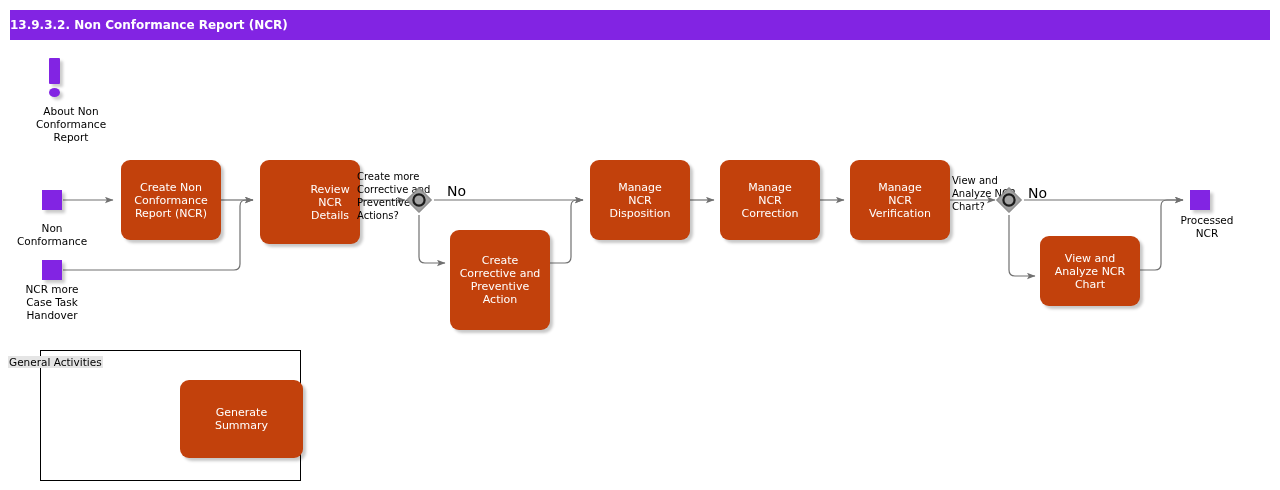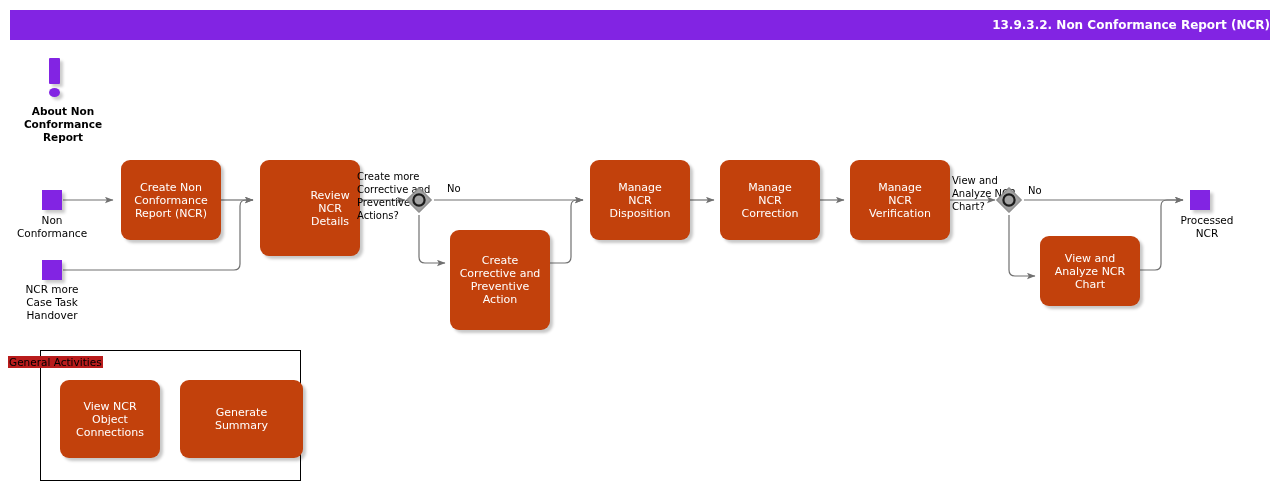--- a/index.html
+++ b/index.html
@@ -27,21 +27,21 @@
   
   .banner {
     position: absolute;
     left: 10px;
     top: 10px;
     width: 1260px;
     height: 30px;
     background: #8224e3;
     display: flex;
     align-items: center;
-    justify-content: flex-end;
+    justify-content: flex-start;
   }
   .banner-title {
     color: #ffffff;
     font-size: 12px;
     font-weight: bold;
     font-family: "DejaVu Sans", sans-serif;
     letter-spacing: 0px;
     white-space: nowrap;
   }
 
@@ -125,38 +125,38 @@
     font-size: 10px;
     line-height: 13px;
     color: #000000;
     text-align: left;
     white-space: pre-line;
     font-family: "DejaVu Sans", sans-serif;
     margin-top: 36px;
   }
   .flow-label {
     position: absolute;
-    font-size: 10px;
+    font-size: 14px;
     color: #000000;
     font-family: "DejaVu Sans", sans-serif;
     white-space: nowrap;
   }
 
   
   .group-box {
     position: absolute;
     border: 1px solid #000000;
     background: transparent;
     box-sizing: border-box;
   }
   .group-title {
     position: absolute;
     font-size: 10.5px;
     color: #000000;
-    background: #b91c1c;
+    background: #e5e5e5;
     padding: 0 1px;
     font-family: "DejaVu Sans", sans-serif;
     white-space: nowrap;
   }
 </style>
 </head>
 <body>
 
 <div id="canvas">
 
@@ -197,44 +197,44 @@
       <path d="M1009,215 L1009,270 Q1009,276 1015,276 L1035,276" marker-end="url(#arrow)"></path>
 
       <path d="M1140,270 L1155,270 Q1161,270 1161,264 L1161,206 Q1161,200 1167,200 L1183,200" marker-end="url(#arrow)"></path>
     </g>
   </svg>
 
   <div class="note-icon" style="left:49px; top:58px; width:14px; height:40px;">
     <div class="note-bar" style="left:0; top:0;"></div>
     <div class="note-dot" style="left:0; top:30px;"></div>
   </div>
-  <div class="event-label" style="left:12px; top:105px; width:102px;font-weight:bold;">About Non
+  <div class="event-label" style="left:20px; top:105px; width:102px;">About Non
 Conformance
 Report</div>
 
   <div class="event" style="left:42px; top:190px;"></div>
-  <div class="event-label" style="left:1px; top:214px; width:102px;">Non
+  <div class="event-label" style="left:1px; top:222px; width:102px;">Non
 Conformance</div>
 
   <div class="event" style="left:42px; top:260px;"></div>
   <div class="event-label" style="left:1px; top:283px; width:102px;">NCR more
 Case Task
 Handover</div>
 
   <div class="event" style="left:1190px; top:190px;"></div>
   <div class="event-label" style="left:1156px; top:214px; width:102px;">Processed
 NCR</div>
 
   <div class="task" style="left:121px; top:160px; width:100px; height:80px;">
     <span class="task-label">Create Non
 Conformance
 Report (NCR)</span>
   </div>
 
-  <div class="task" style="left:260px; top:160px; width:100px; height:96px;padding-left:40px;">
+  <div class="task" style="left:260px; top:160px; width:100px; height:84px;padding-left:40px;">
     <span class="task-label">Review NCR
 Details</span>
   </div>
 
   <div class="task" style="left:450px; top:230px; width:100px; height:100px;">
     <span class="task-label">Create
 Corrective and
 Preventive
 Action</span>
   </div>
@@ -284,24 +284,19 @@
       <polygon points="14,1.5 26.5,14 14,26.5 1.5,14" fill="#9b9b9b" stroke="#7a7a7a" stroke-width="1"></polygon>
       <polygon points="14,3.5 24.5,14 14,24.5 3.5,14" fill="#a8a8a8" opacity="0.6"></polygon>
       <circle cx="14" cy="14" r="5.6" fill="none" stroke="#1a1a1a" stroke-width="2.2"></circle>
     </svg>
   </div>
   <div class="flow-label" style="left:1028px; top:185px;">No</div>
 
   <div class="group-box" style="left:40px; top:350px; width:261px; height:131px;"></div>
   <div class="group-title" style="left:8px; top:356px;">General Activities</div>
 
-  <div class="task" style="left:60px; top:380px; width:100px; height:78px;">
-    <span class="task-label">View NCR
-Object
-Connections</span>
-  </div>
 
   <div class="task" style="left:180px; top:380px; width:123px; height:78px;">
     <span class="task-label">Generate
 Summary</span>
   </div>
 
 </div>
 
 </body></html>

